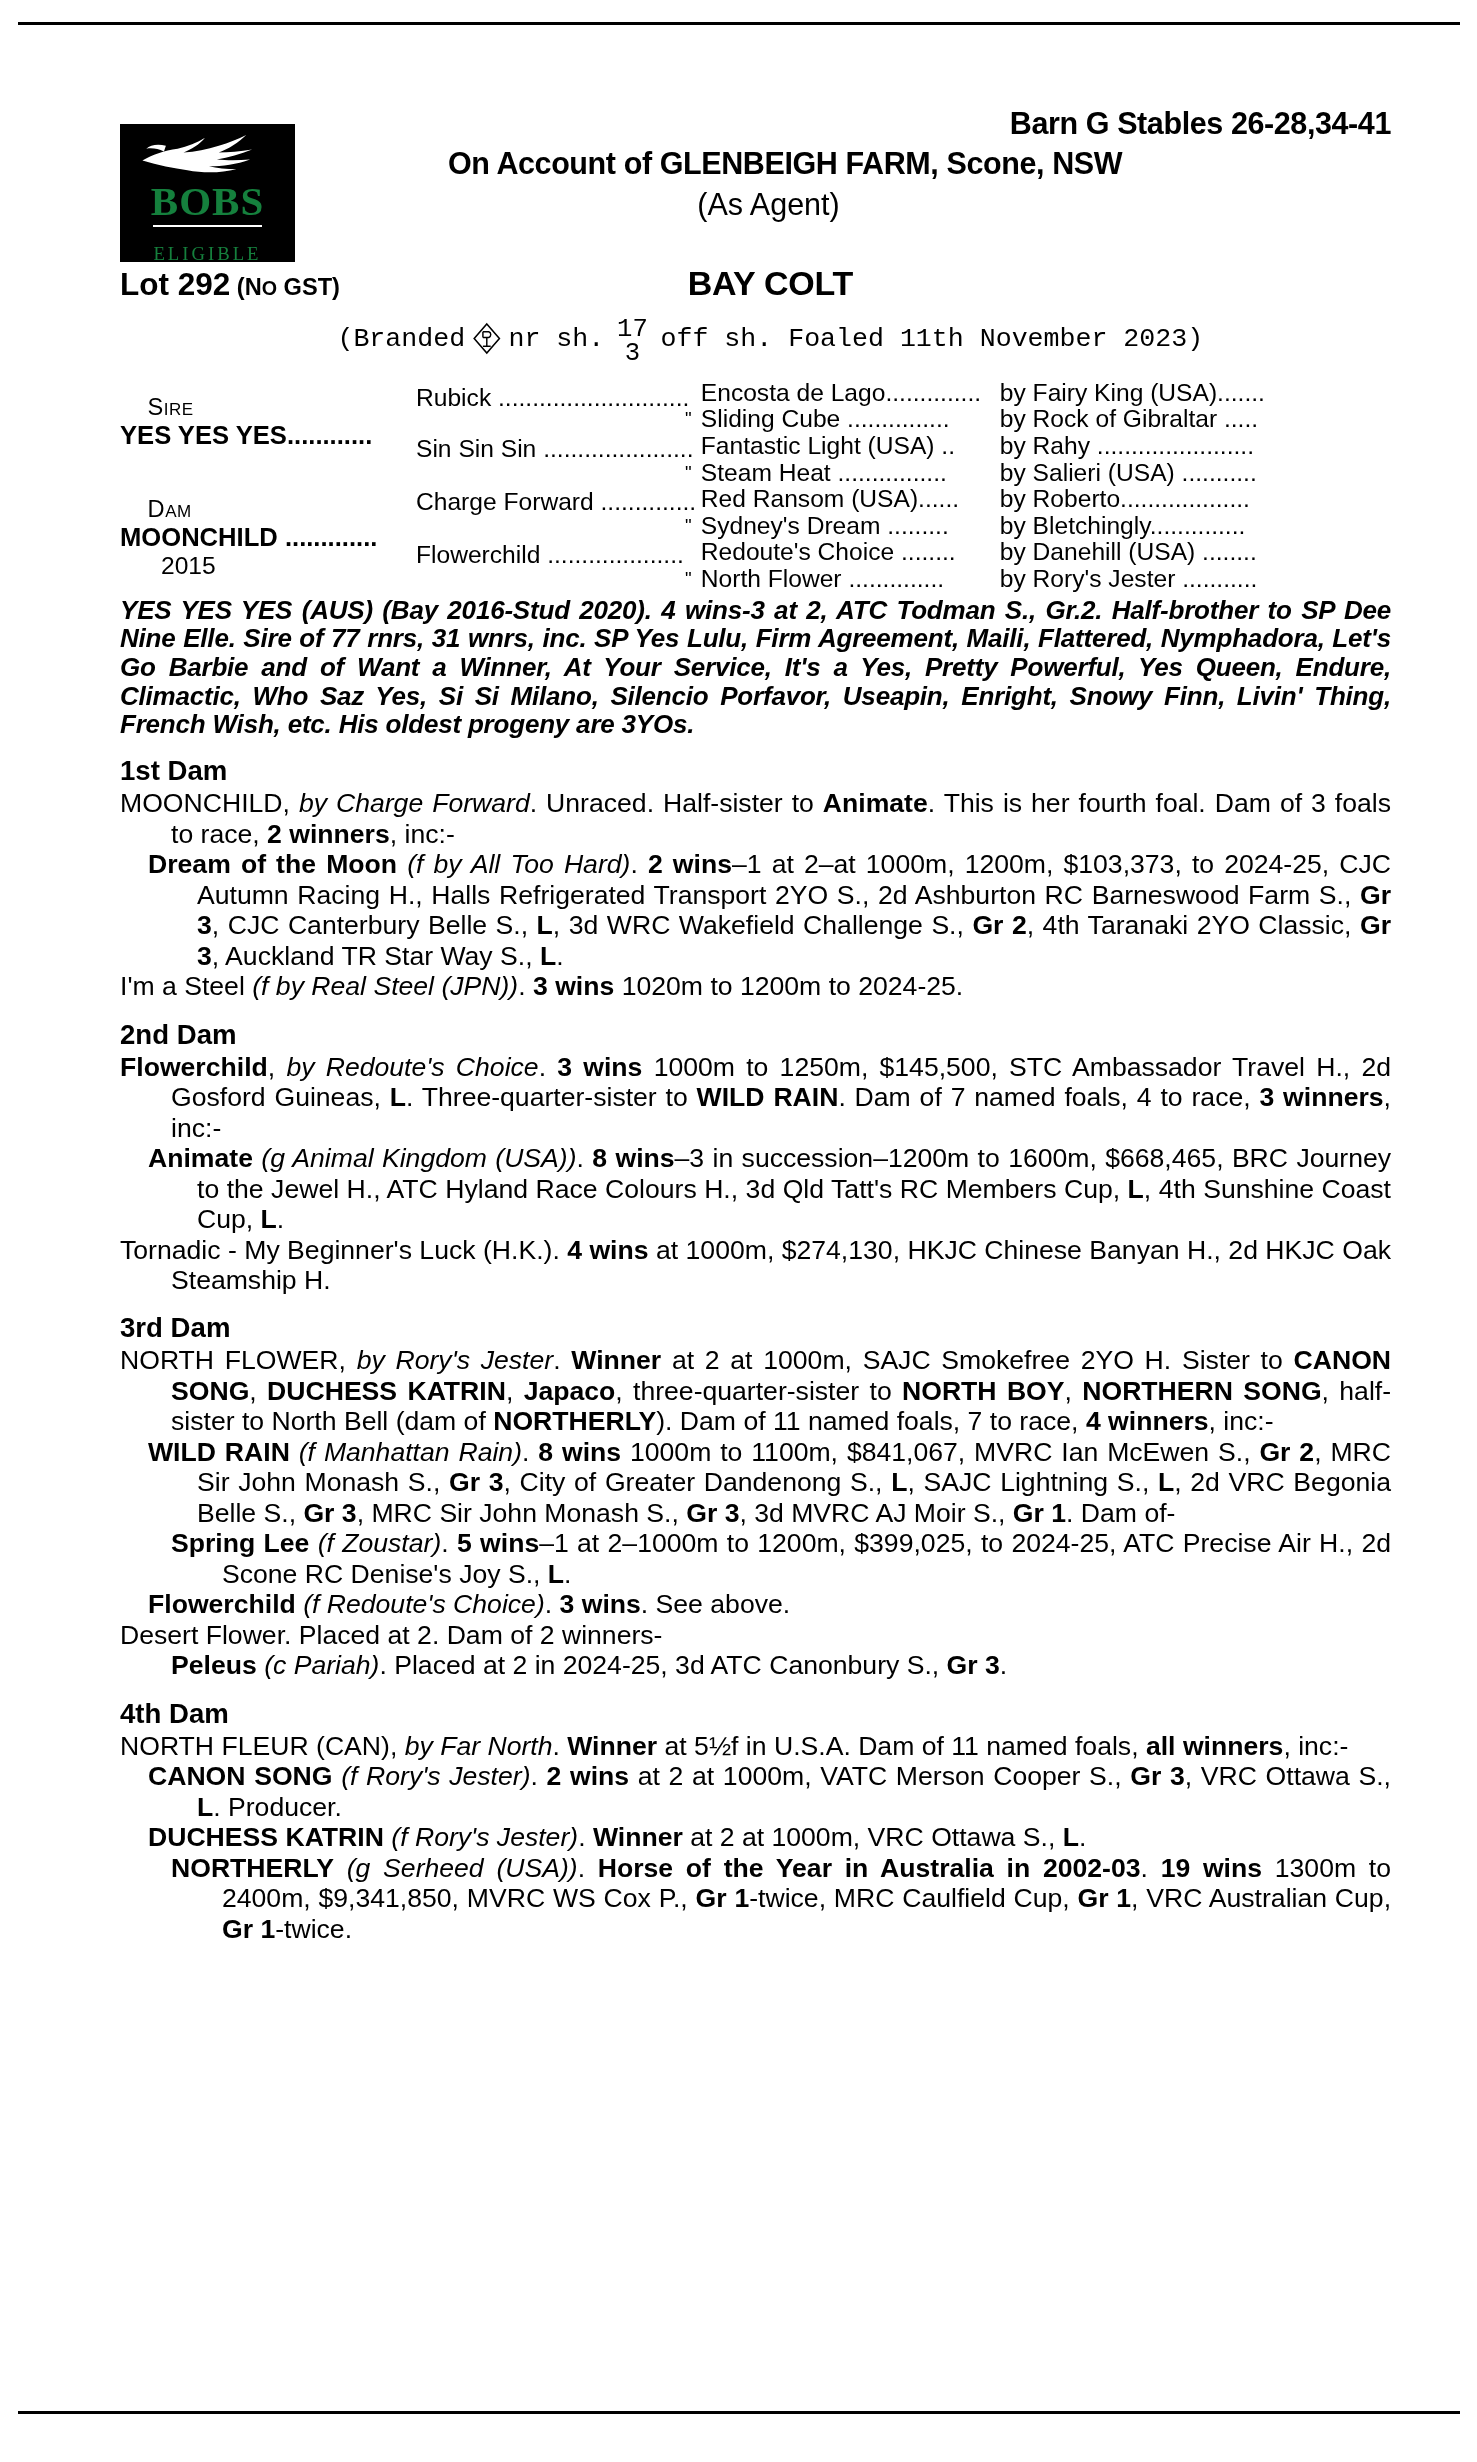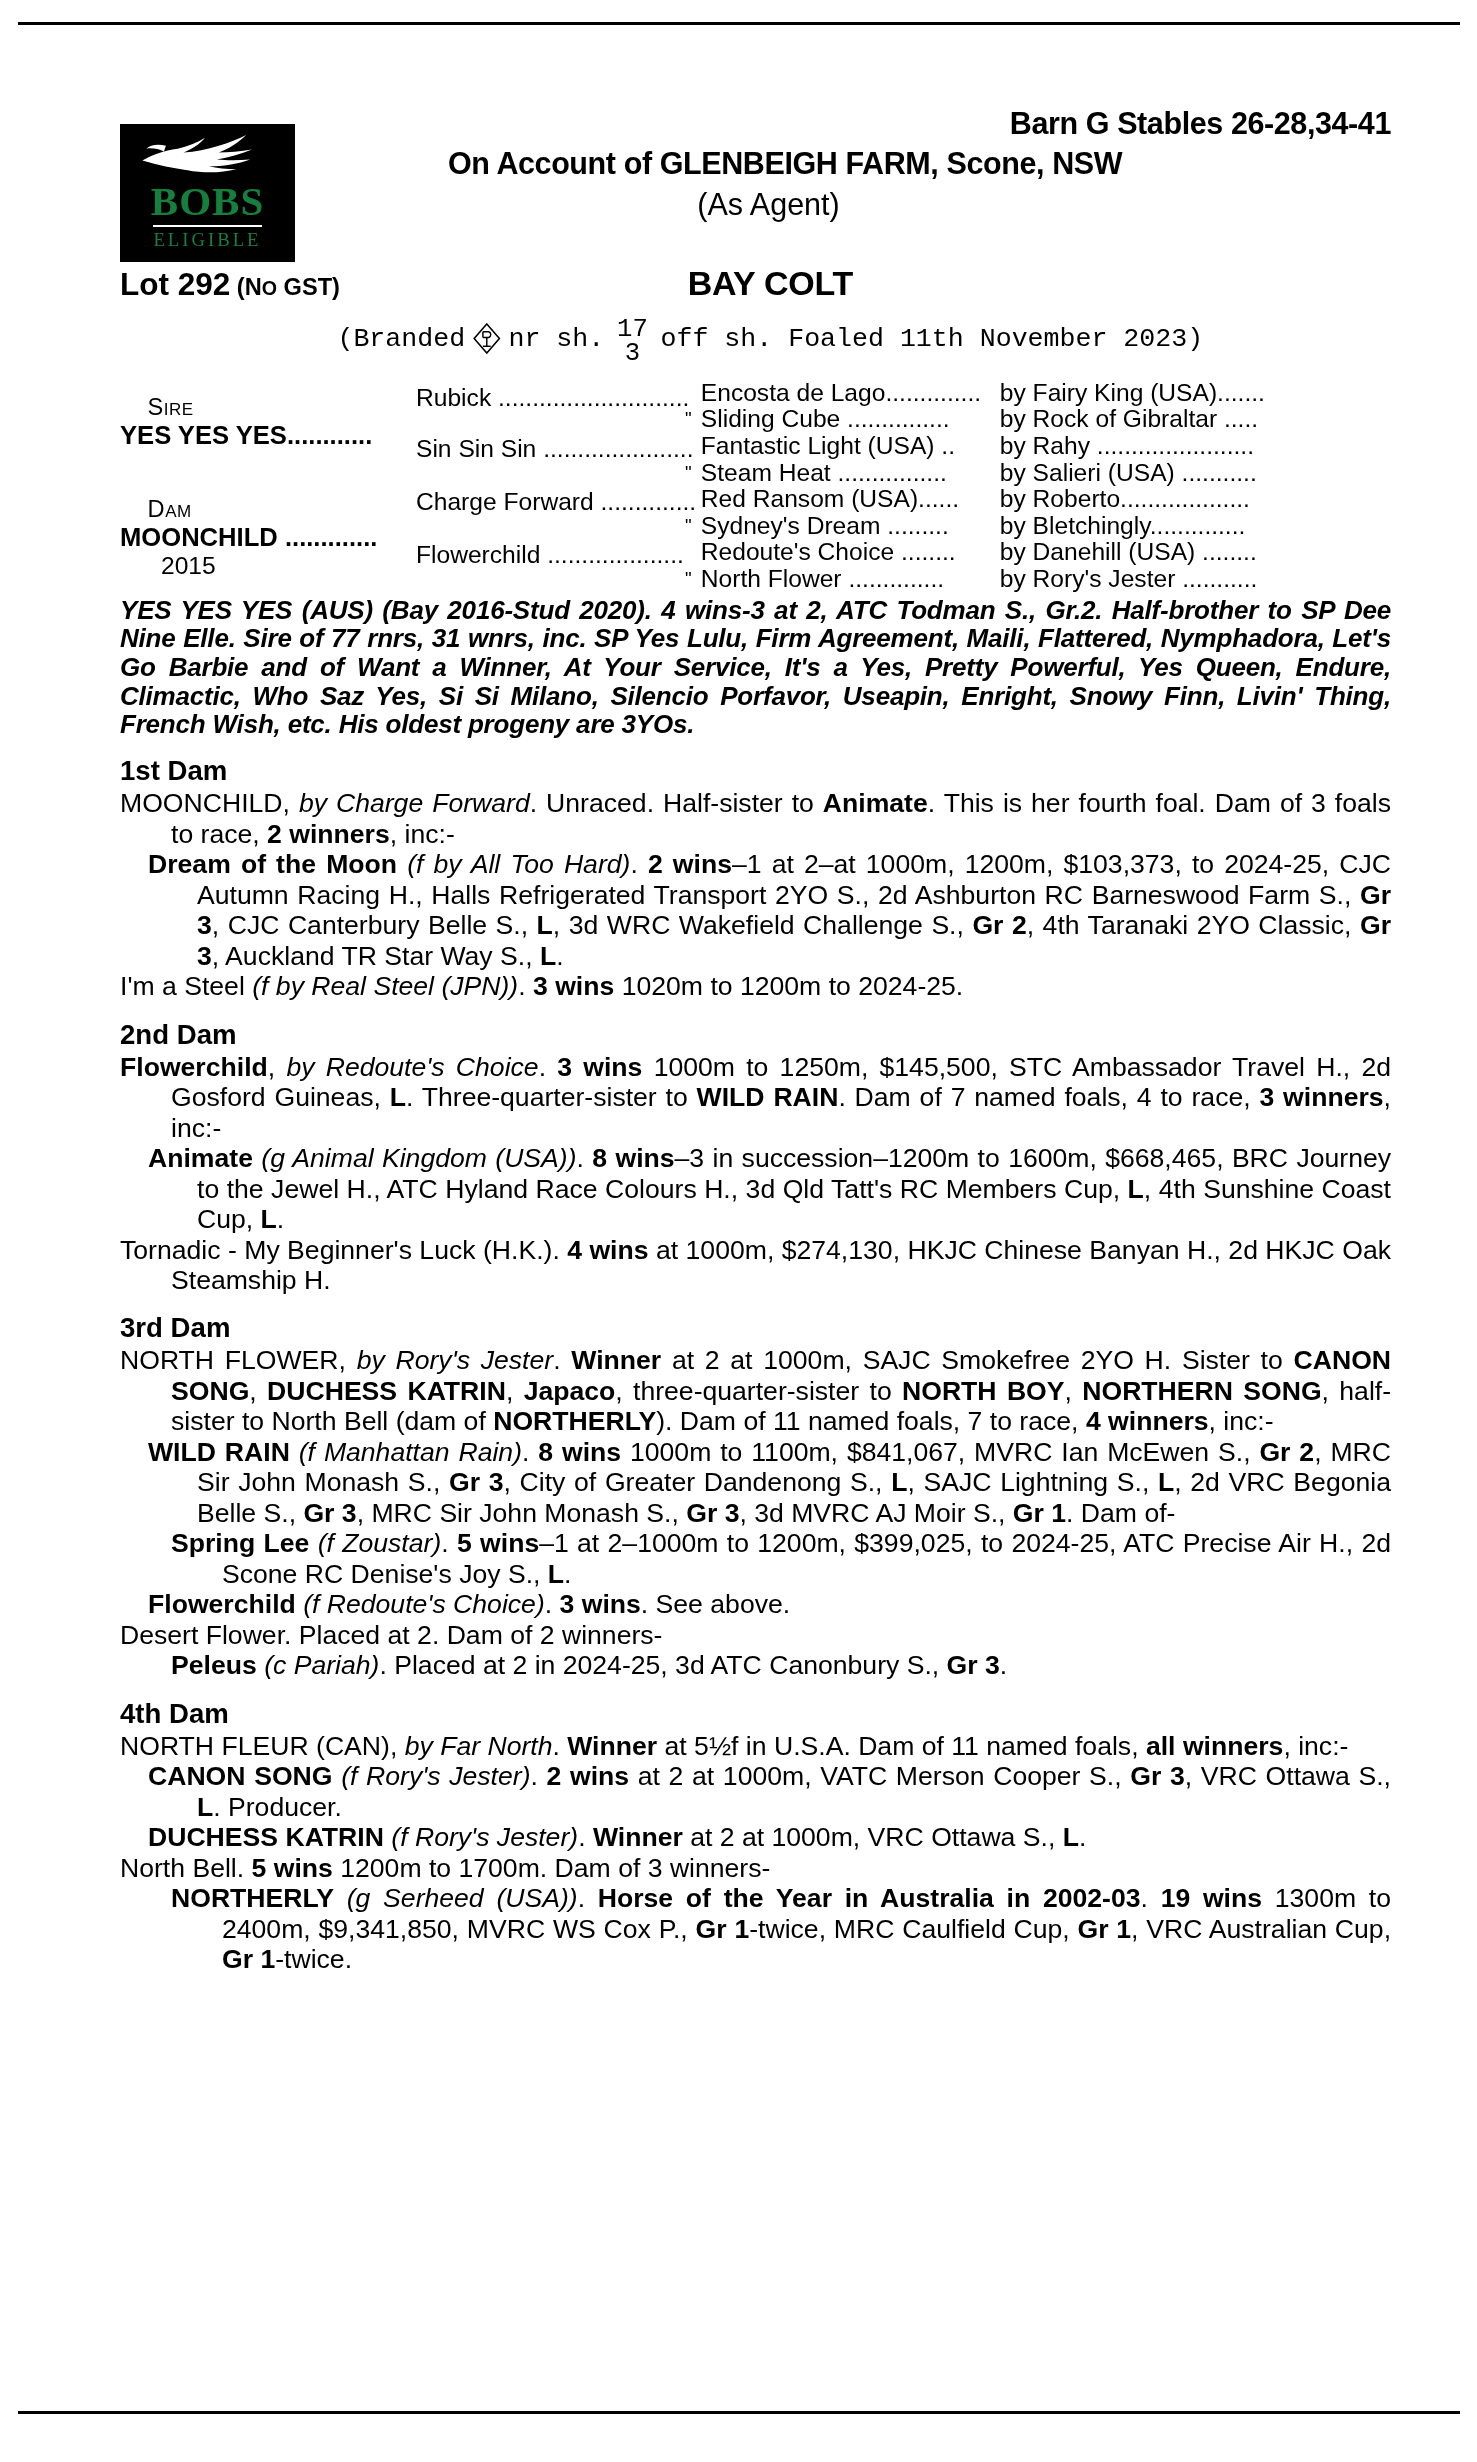--- a/index.html
+++ b/index.html
@@ -69,21 +69,21 @@
     line-height: 43px;
     margin-top: 2px;
   }
   .bobs-sub {
     font-family: "Liberation Serif", serif;
     font-size: 18.7px;
     letter-spacing: 3px;
     line-height: 21.7px;
     border-top: 2px solid #fff;
     display: inline-block;
-    padding-top: 2px;
+    padding-top: 16px;
     margin-top: 2px;
   }
   .barn-line {
     position: absolute;
     left: 0; right: 0;
     top: 11.8px;
     text-align: right;
     font-weight: bold;
     font-size: 30.5px;
     letter-spacing: -0.4px;
@@ -449,23 +449,20 @@
       <span>NORTH FLEUR (CAN)</span><span>, </span><i>by Far North</i><span>. <b>Winner</b> at 5½f in U.S.A. Dam of 11 named foals, <b>all winners</b>, inc:-</span>
     </div>
     <div class="para sub-entry">
       <b>CANON SONG</b>
       <i>(f Rory's Jester)</i><span>. <b>2 wins</b> at 2 at 1000m, VATC Merson Cooper S., <b>Gr 3</b>, VRC Ottawa S., <b>L</b>. Producer.</span>
     </div>
     <div class="para sub-entry">
       <b>DUCHESS KATRIN</b>
       <i>(f Rory's Jester)</i><span>. <b>Winner</b> at 2 at 1000m, VRC Ottawa S., <b>L</b>.</span>
     </div>
-    <div class="para hang1">
-      <span>North Bell</span><span>. <b>5 wins</b> 1200m to 1700m. Dam of 3 winners-</span>
-    </div>
     <div class="para sub-entry2">
       <b>NORTHERLY</b>
       <i>(g Serheed (USA))</i><span>. <b>Horse of the Year in Australia in 2002-03</b>. <b>19 wins</b> 1300m to 2400m, $9,341,850, MVRC WS Cox P., <b>Gr 1</b>-twice, MRC Caulfield Cup, <b>Gr 1</b>, VRC Australian Cup, <b>Gr 1</b>-twice.</span>
     </div>
 
   </div>
 </div>
 
 
 </body></html>

